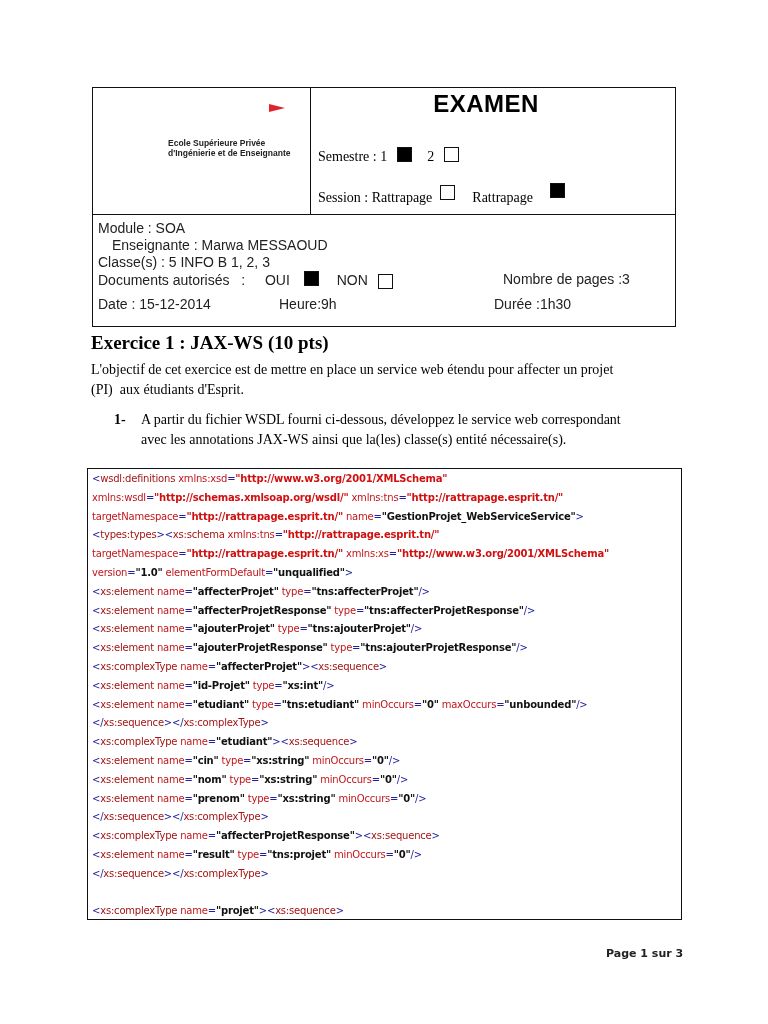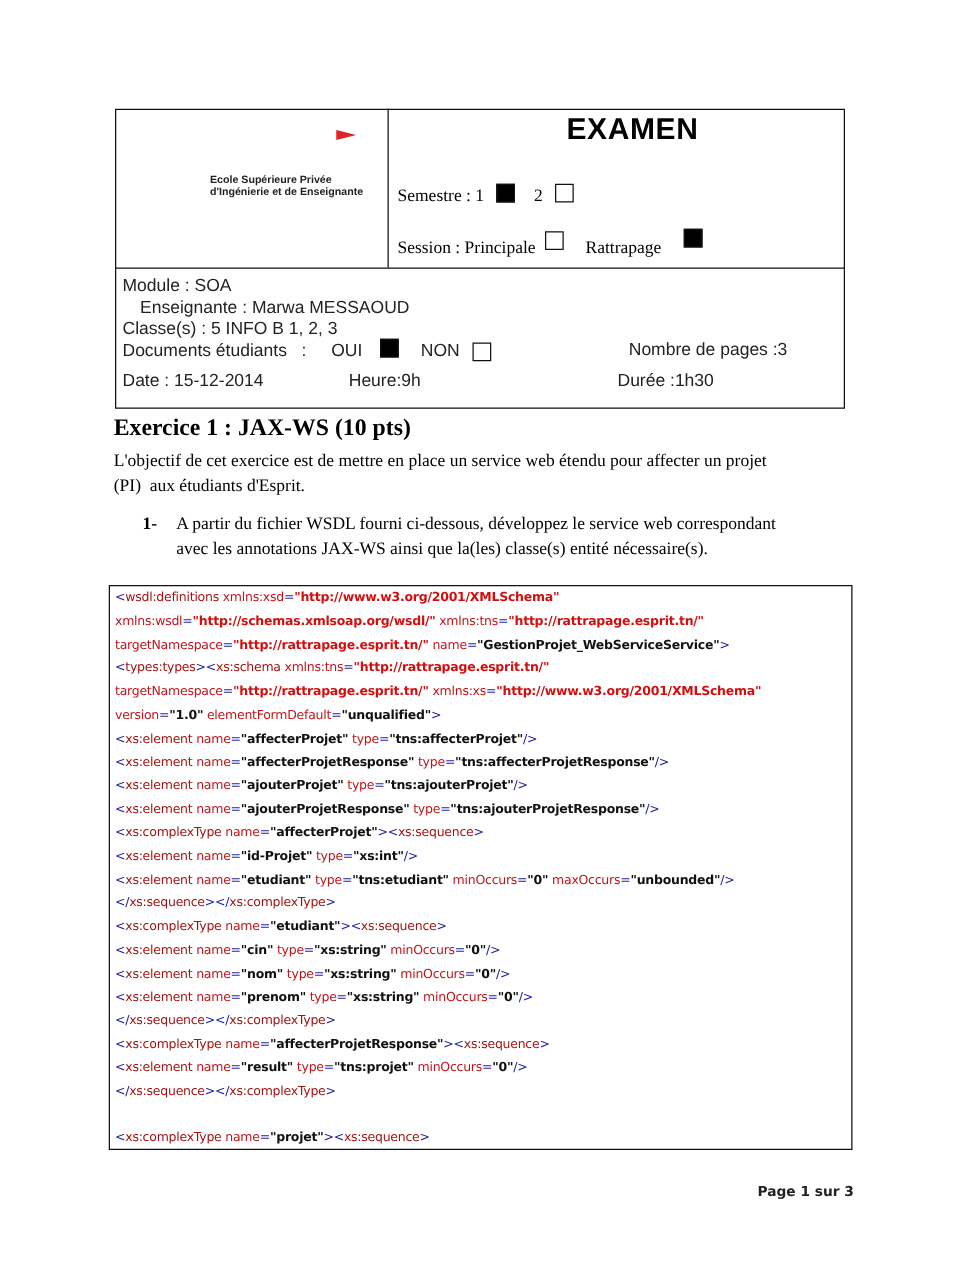--- a/index.html
+++ b/index.html
@@ -10,21 +10,21 @@
   .hdr-box { left:92px; top:87px; width:584px; height:240px; border:1px solid #111; box-sizing:border-box; }
   .hdr-divider-v { left:310px; top:87px; width:1px; height:127px; background:#111; }
   .hdr-divider-h { left:92px; top:214px; width:584px; height:1px; background:#111; }
 
   .logo { left:118px; top:100px; width:180px; height:60px; }
   .logo-word { font-family:"Liberation Sans", sans-serif; font-size:36px; font-weight:bold; letter-spacing:-1px; line-height:36px; color:#111; }
   .logo-word .it { color:#b8b8b8; }
   .logo-flag { position:absolute; left:151px; top:4px; width:0; height:0; border-left:16px solid #e0232a; border-top:4px solid transparent; border-bottom:4px solid transparent; }
   .logo-sub { position:absolute; left:50px; top:38px; font-family:"Liberation Sans", sans-serif; font-size:8.5px; font-weight:bold; line-height:10px; color:#222; white-space:nowrap; }
 
-  .exam-title { left:312px; top:90px; width:348px; text-align:center; font-family:"Liberation Sans", sans-serif; font-weight:bold; font-size:24px; letter-spacing:0.5px;margin-left:20px; }
+  .exam-title { left:312px; top:90px; width:348px; text-align:center; font-family:"Liberation Sans", sans-serif; font-weight:bold; font-size:24px; letter-spacing:0.5px; }
   .line-txt { font-family:"Liberation Serif", serif; font-size:14px; white-space:nowrap; }
   .chk { display:inline-block; width:15px; height:15px; border:1px solid #111; box-sizing:border-box; vertical-align:-1px; }
   .chk.on { background:#000; }
 
   .info { font-family:"Liberation Sans", sans-serif; font-size:14px; color:#222; white-space:nowrap; line-height:17px; }
 
   
   .ex-title { left:91px; top:332px; font-family:"Liberation Serif", serif; font-weight:bold; font-size:19px; }
   .para { left:91px; top:360px; width:590px; font-size:14px; line-height:20px; }
   .q { left:114px; top:410px; width:570px; font-size:14px; line-height:20px; }
@@ -61,32 +61,32 @@
 <div class="abs exam-title">EXAMEN</div>
 
 <div class="abs line-txt" style="left:318px; top:147px;">
   <span>Semestre : 1</span>
   <span class="chk on" style="margin-left:6px;"></span>
   <span style="margin-left:12px;">2</span>
   <span class="chk" style="margin-left:6px;"></span>
 </div>
 
 <div class="abs line-txt" style="left:318px; top:183px;">
-  <span>Session : Principale</span>
+  <span>Session : Rattrapage</span>
   <span class="chk" style="margin-left:4px; vertical-align:2px;"></span>
   <span style="margin-left:14px;">Rattrapage</span>
   <span class="chk on" style="margin-left:14px; vertical-align:4px;"></span>
 </div>
 
 <div class="abs info" style="left:98px; top:220px;">Module : SOA</div>
 <div class="abs info" style="left:112px; top:237px;">Enseignante : Marwa MESSAOUD</div>
 <div class="abs info" style="left:98px; top:254px;">Classe(s) : 5 INFO B 1, 2, 3</div>
 
 <div class="abs info" style="left:98px; top:271px;">
-  <span style="white-space:pre;">Documents étudiants   :</span>
+  <span style="white-space:pre;">Documents autorisés   :</span>
   <span style="margin-left:16px;">OUI</span>
   <span class="chk on" style="margin-left:10px;"></span>
   <span style="margin-left:14px;">NON</span>
   <span class="chk" style="margin-left:6px; vertical-align:-4px;"></span>
 </div>
 <div class="abs info" style="left:503px; top:271px;">Nombre de pages :3</div>
 
 <div class="abs info" style="left:98px; top:296px;">Date : 15-12-2014</div>
 <div class="abs info" style="left:279px; top:296px;">Heure:9h</div>
 <div class="abs info" style="left:494px; top:296px;">Durée :1h30</div>

